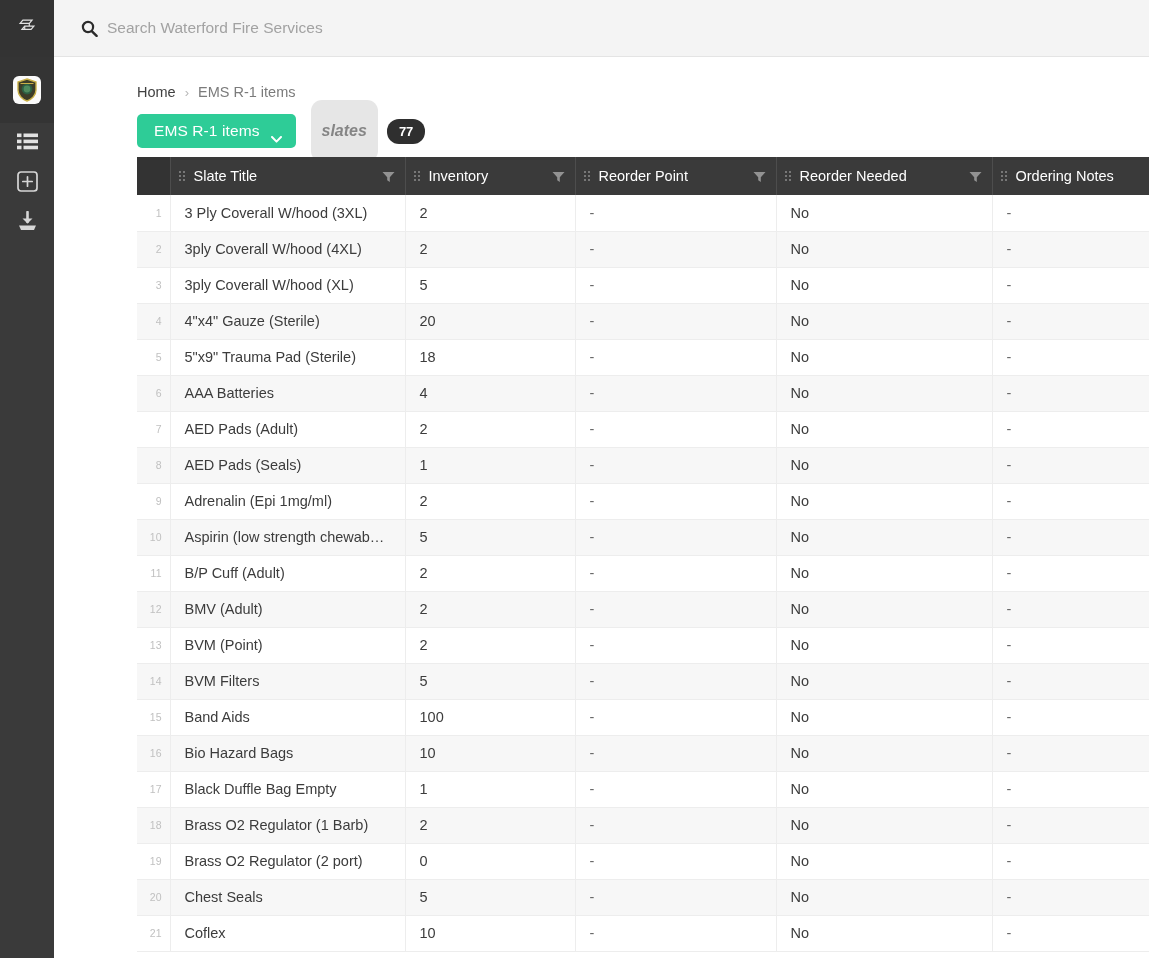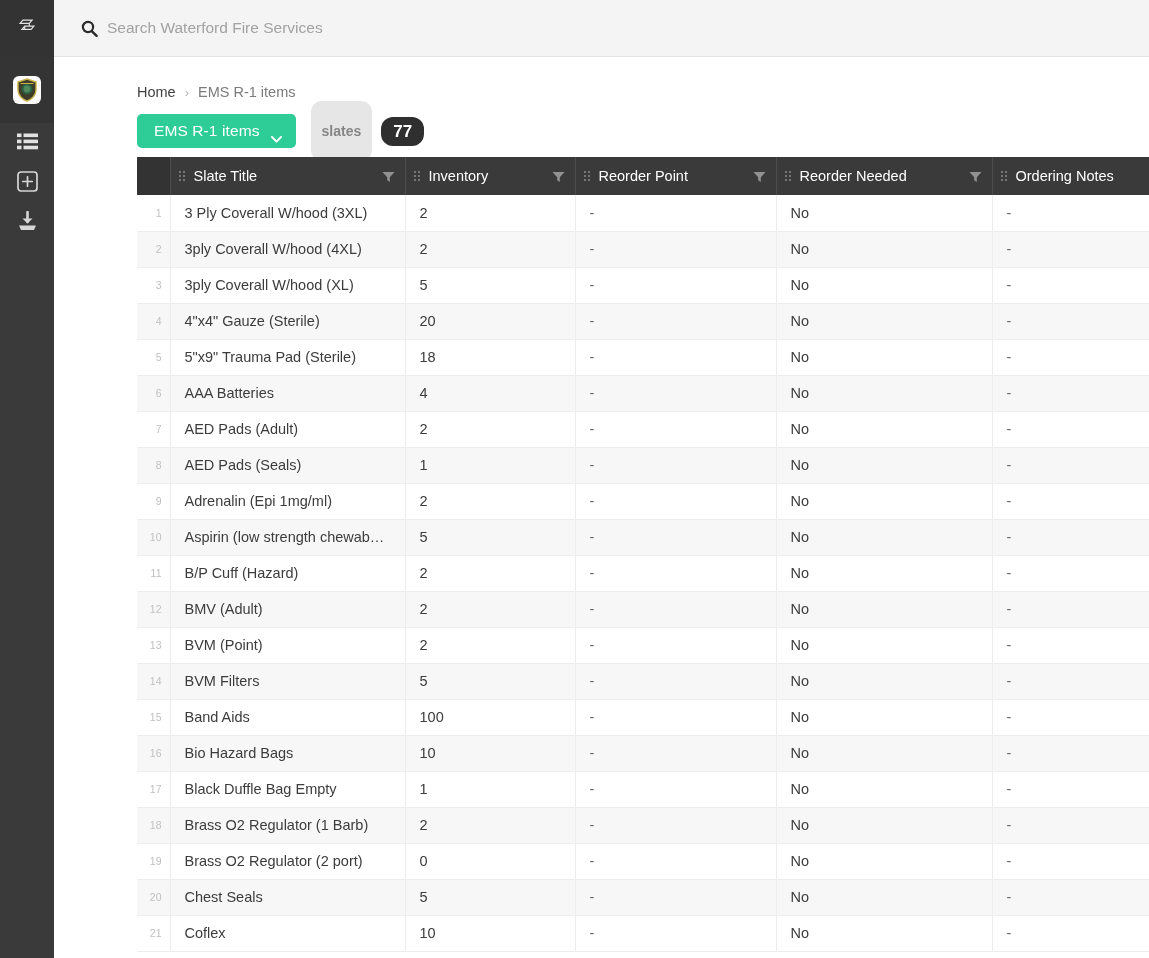--- a/index.html
+++ b/index.html
@@ -165,31 +165,32 @@
     width: 11px;
     height: 7px;
     position: relative;
     top: 1px;
   }
 
   .pill-type {
     margin-left: 15px;
     background: #e6e6e6;
     color: #858585;
-    font-size: 14px;
+    font-size: 16px;
     border-radius: 11px;
     padding: 23px 11px;
     line-height: 1;
     font-weight: bold;
+    font-style: italic;
   }
   .pill-count {
     margin-left: 9px;
     background: #2f2f2f;
     color: #ffffff;
-    font-size: 17px;
+    font-size: 13px;
     border-radius: 12px;
     padding: 6px 12px;
     line-height: 1;
     font-weight: bold;
   }
 
   
   .table-wrap {
     margin-left: 83px;
     flex: 1;
@@ -532,21 +533,21 @@
               <tr>
                 <td class="idx">10</td>
                 <td>Aspirin (low strength chewab…</td>
                 <td>5</td>
                 <td class="dash">-</td>
                 <td>No</td>
                 <td class="dash">-</td>
               </tr>
               <tr>
                 <td class="idx">11</td>
-                <td>B/P Cuff (Hazard)</td>
+                <td>B/P Cuff (Adult)</td>
                 <td>2</td>
                 <td class="dash">-</td>
                 <td>No</td>
                 <td class="dash">-</td>
               </tr>
               <tr>
                 <td class="idx">12</td>
                 <td>BMV (Adult)</td>
                 <td>2</td>
                 <td class="dash">-</td>

